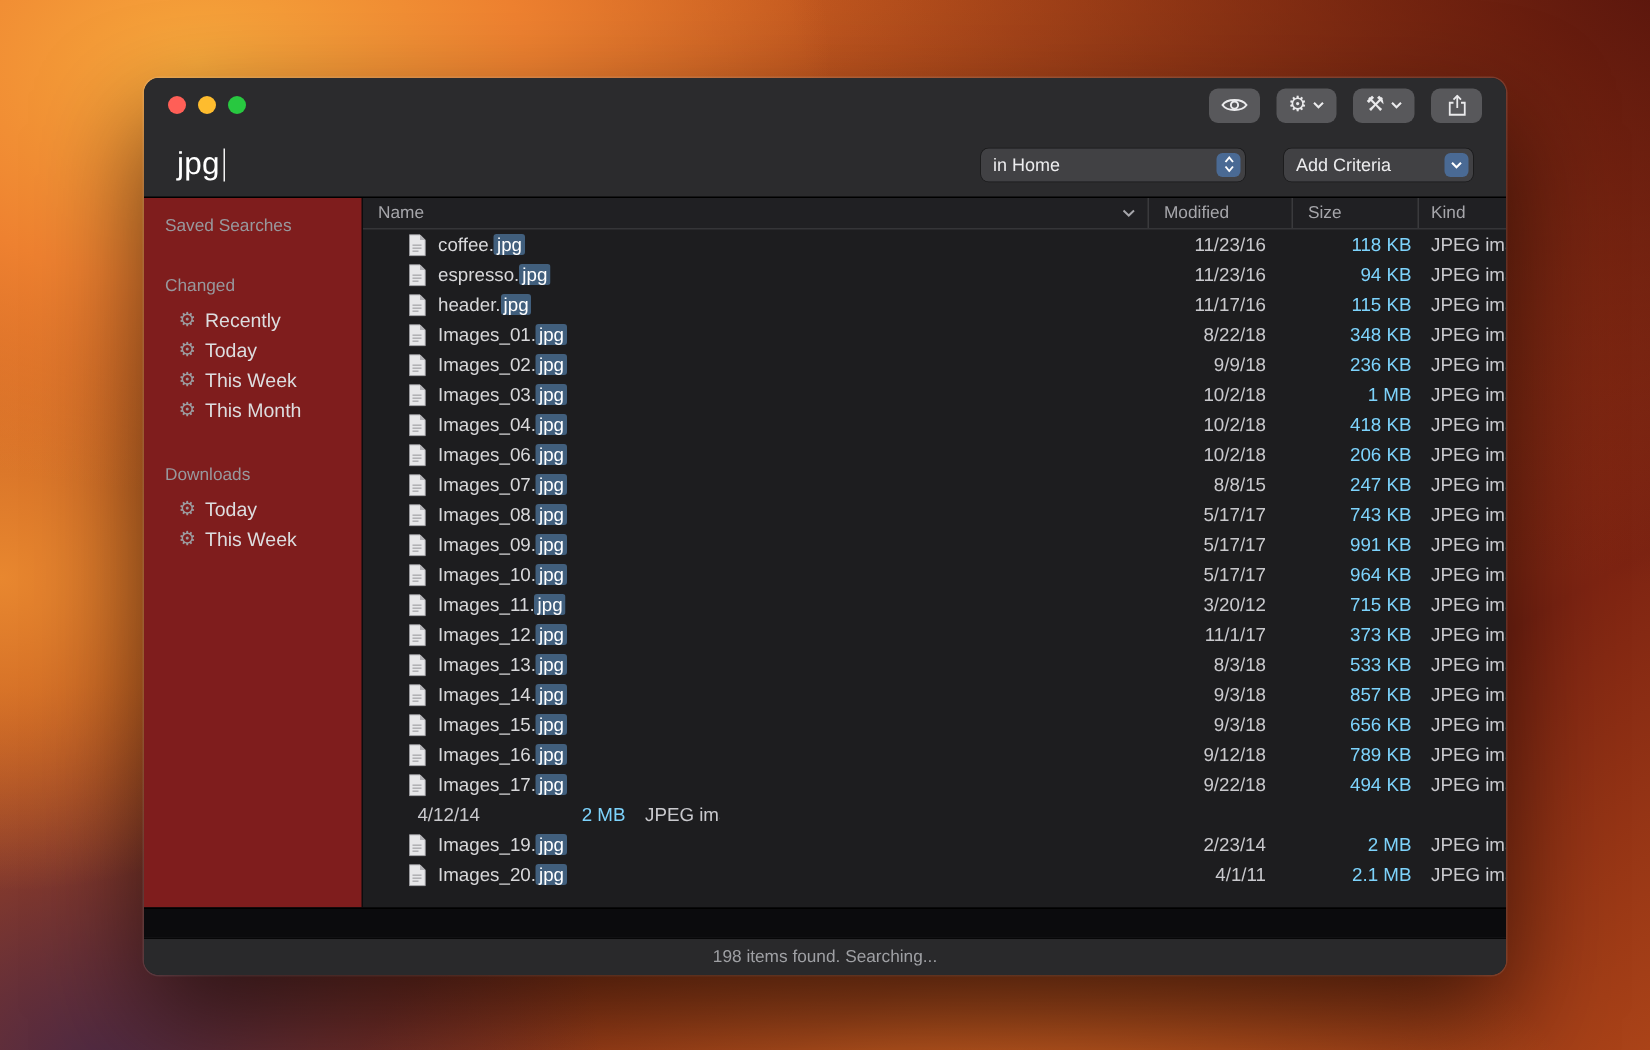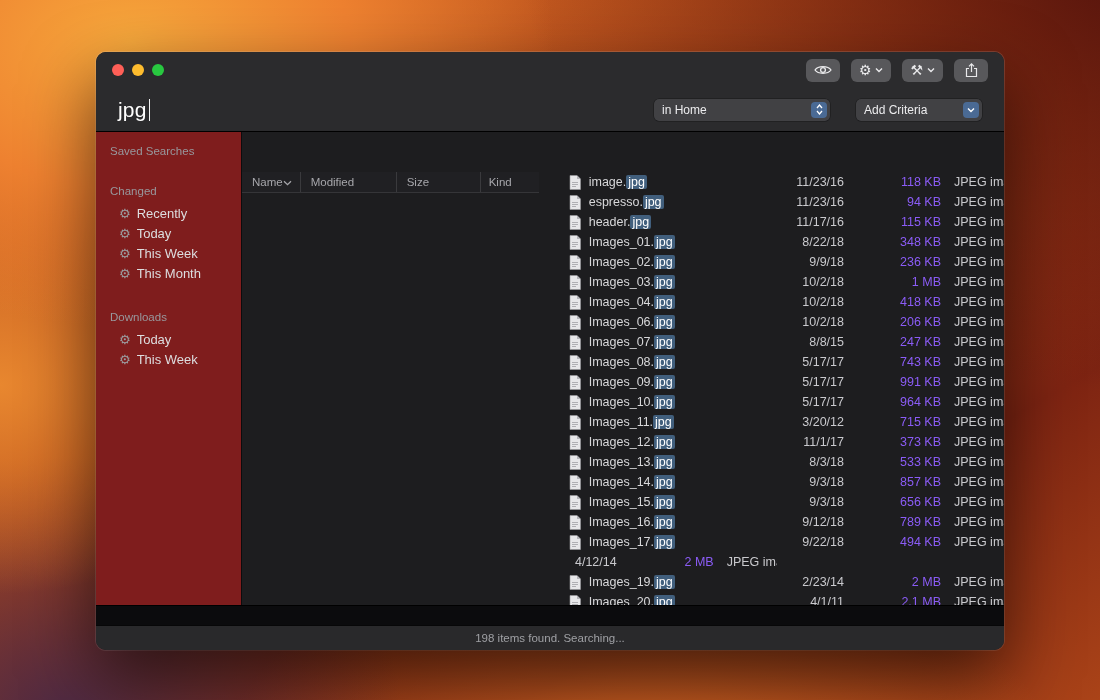--- a/index.html
+++ b/index.html
@@ -58,37 +58,37 @@
   }
 
   
   .content { flex:1; min-height:0; display:flex; background:#1d1d1f; }
   .sidebar { width:146px; flex:none; background:#7f1d1d; border-right:1px solid #0c0c0e; padding-top:13px; }
   .sb-header { font-size:11.5px; color:#98989d; padding-left:14px; }
   .sb-section-title { font-size:11.5px; color:#98989d; margin:28px 0 6px; padding-left:14px; }
   .sb-item { height:20px; display:flex; align-items:center; gap:6px; padding-left:23px; color:#dddddf; font-size:13px; cursor:default; }
   .sb-gear { font-family:"DejaVu Sans", sans-serif; font-size:13px; color:#9c9ca0; line-height:1; }
 
-  .main { flex:1; min-width:0; display:flex; flex-direction:row; background:#1d1d1f;margin-top:40px; }
+  .main { flex:1; min-width:0; display:flex; flex-direction:column; background:#1d1d1f; }
   .list-header { height:21px; flex:none; display:flex; align-items:center; background:#202023; border-bottom:1px solid #353538; font-size:11.5px; color:#a6a6ab; }
   .col { display:flex; align-items:center; height:100%; }
   .col-name     { flex:1; min-width:0; padding-left:10px; border-right:1px solid #3a3a3d; }
   .col-modified { width:96px; padding-left:10px; border-right:1px solid #3a3a3d; }
   .col-size     { width:84px; padding-left:10px; border-right:1px solid #3a3a3d; }
   .col-kind     { width:58px; padding-left:8px; }
   .sort-chev { margin-left:auto; margin-right:8px; }
 
   .rows { flex:1; min-height:0; overflow:hidden; }
   .row { height:20px; display:flex; align-items:center; font-size:12.5px; color:#d8d8da; }
   .cell { height:100%; display:flex; align-items:center; }
   .cell-name { flex:1; min-width:0; padding-left:30px; gap:8px; }
   .fname { white-space:nowrap; overflow:hidden; }
   .hl { background:#415f7d; color:#ffffff; border-radius:2px; padding:0 2px; }
   .cell-modified { width:96px; justify-content:flex-end; padding-right:18px; color:#c9c9cd; }
-  .cell-size     { width:84px; justify-content:flex-end; padding-right:5px;  color:#8b5cf6; }
+  .cell-size     { width:84px; justify-content:flex-end; padding-right:5px;  color:#7dd3fc; }
   .cell-kind     { width:58px; padding-left:8px; color:#c9c9cd; white-space:nowrap; overflow:hidden; display:block; line-height:20px; text-overflow:clip; }
   .doc { flex:none; }
 
   
   .hstrip { height:20px; flex:none; background:#0b0b0d; border-top:1px solid #000; }
   .statusbar { height:25px; flex:none; background:#29292b; border-top:1px solid #070708; display:flex; align-items:center; justify-content:center; color:#9fa0a4; font-size:11.5px; }
 </style>
 </head>
 <body>
 
@@ -235,21 +235,21 @@
         <div class="rows">
   <div class="row">
     <div class="cell cell-name">
       <svg class="doc" width="12" height="15" viewBox="0 0 12 15">
         <path d="M1 .5 H8 L11.5 4 V14.5 H1 Z" fill="#e7e7e9" stroke="#9c9ca0" stroke-width="0.6"></path>
         <path d="M8 .5 L8 4 H11.5 Z" fill="#b4b4b8"></path>
         <rect x="3" y="7" width="6" height="0.9" fill="#a9a9ad"></rect>
         <rect x="3" y="9" width="6" height="0.9" fill="#a9a9ad"></rect>
         <rect x="3" y="11" width="4" height="0.9" fill="#a9a9ad"></rect>
       </svg>
-      <span class="fname"><span>image.</span><span class="hl">jpg</span></span>
+      <span class="fname"><span>coffee.</span><span class="hl">jpg</span></span>
     </div>
     <div class="cell cell-modified">11/23/16</div>
     <div class="cell cell-size">118 KB</div>
     <div class="cell cell-kind">JPEG image</div>
   </div>
 
   <div class="row">
     <div class="cell cell-name">
       <svg class="doc" width="12" height="15" viewBox="0 0 12 15">
         <path d="M1 .5 H8 L11.5 4 V14.5 H1 Z" fill="#e7e7e9" stroke="#9c9ca0" stroke-width="0.6"></path>

